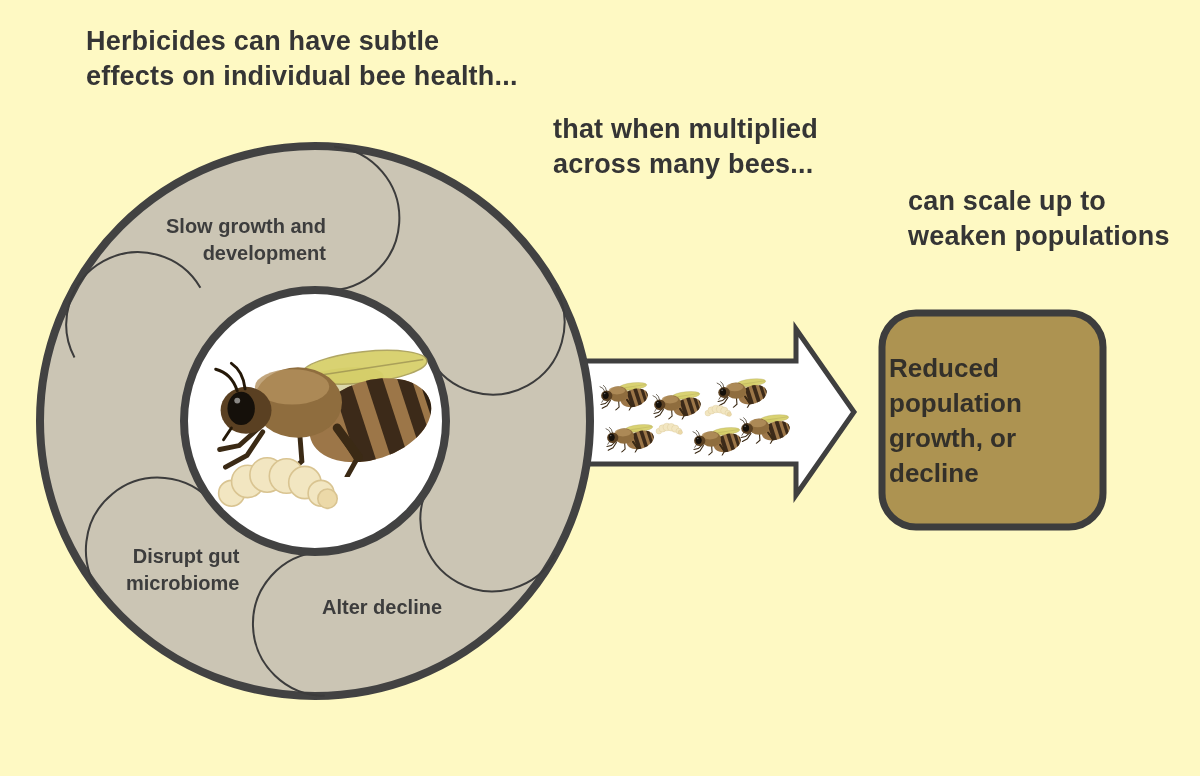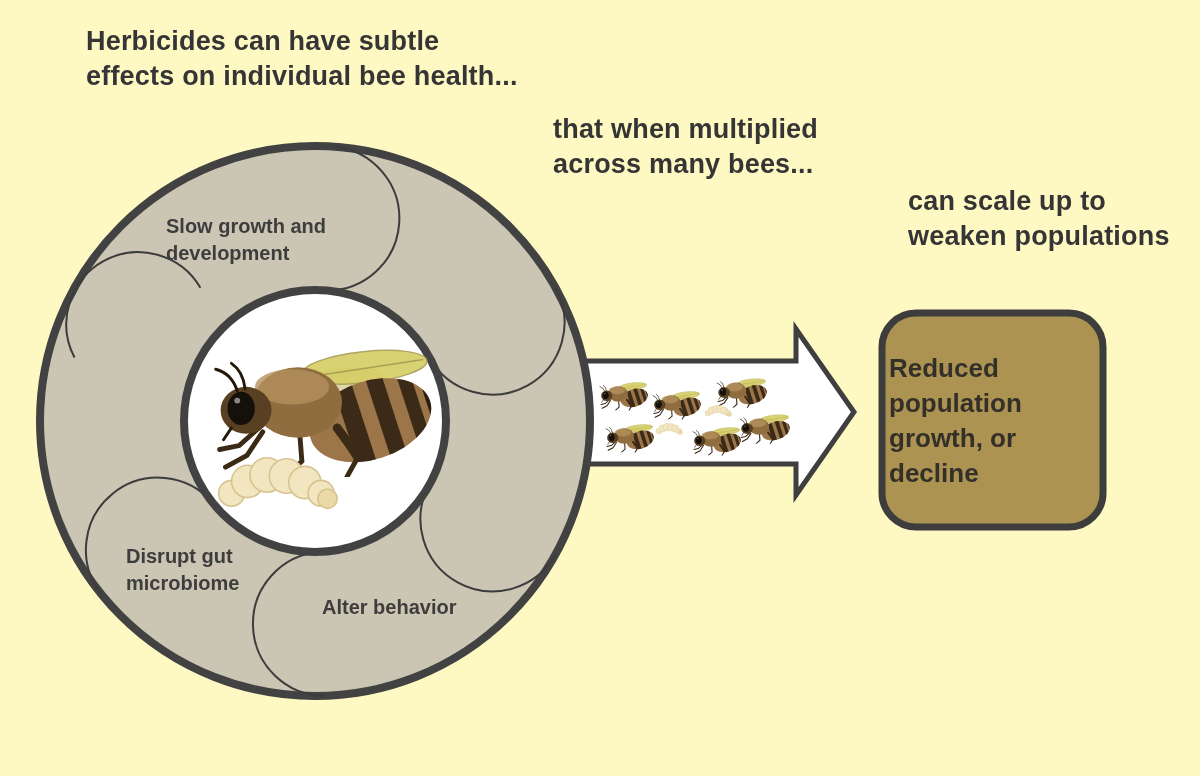--- a/index.html
+++ b/index.html
@@ -16,20 +16,21 @@
   .caption{
     font-size:27px;
     line-height:35px;
     color:#353535;
     letter-spacing:0.2px;
   }
   .seg-label{
     font-size:20px;
     line-height:27px;
     color:#3d3d3d;
+    text-align:right;
   }
   .box-label{
     font-size:26px;
     line-height:35px;
     color:#33302a;
   }
   svg{display:block;}
 </style>
 </head>
 <body>
@@ -143,20 +144,20 @@
 
   <div class="abs seg-label" style="left:166px;top:213px;">Slow growth and
 development</div>
 
 
 
 
   <div class="abs seg-label" style="left:126px;top:543px;">Disrupt gut
 microbiome</div>
 
-  <div class="abs seg-label" style="left:322px;top:594px;">Alter behavior</div>
+  <div class="abs seg-label" style="left:322px;top:594px;">Alter decline</div>
 
   <div class="abs box-label" style="left:889px;top:351px;">Reduced
 population
 growth, or
 decline</div>
 
 </div>
 
 </body></html>

